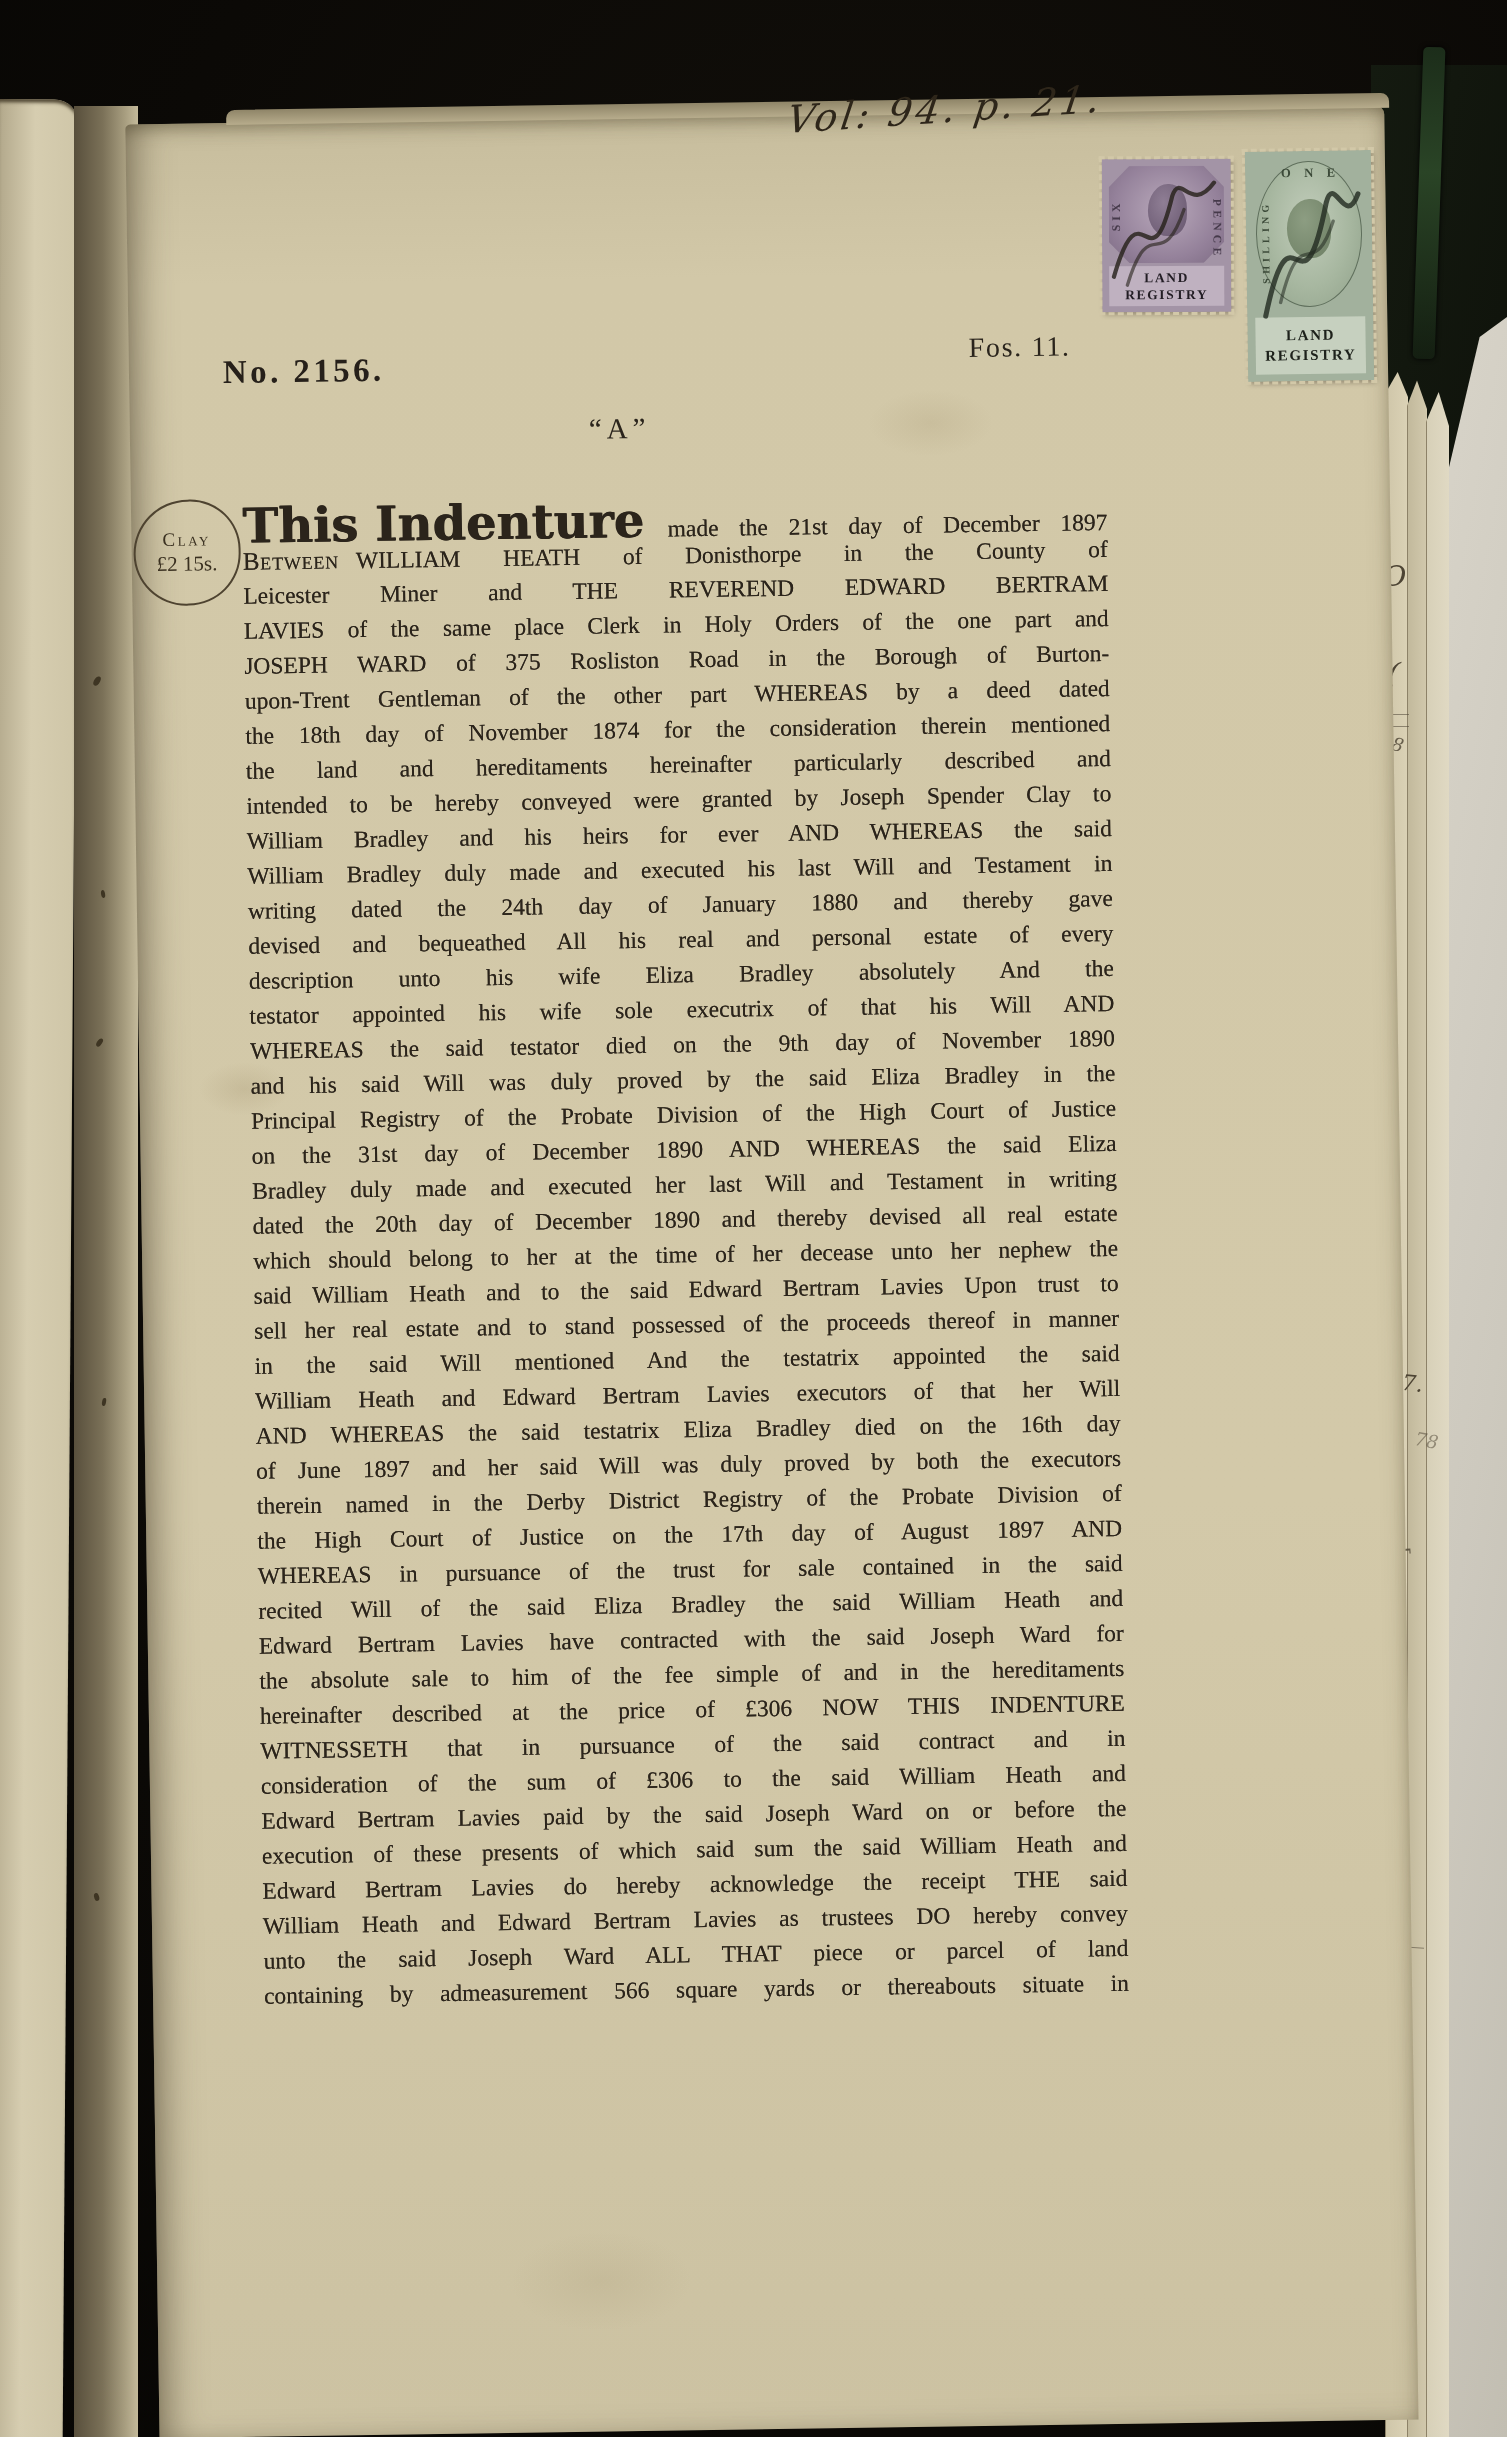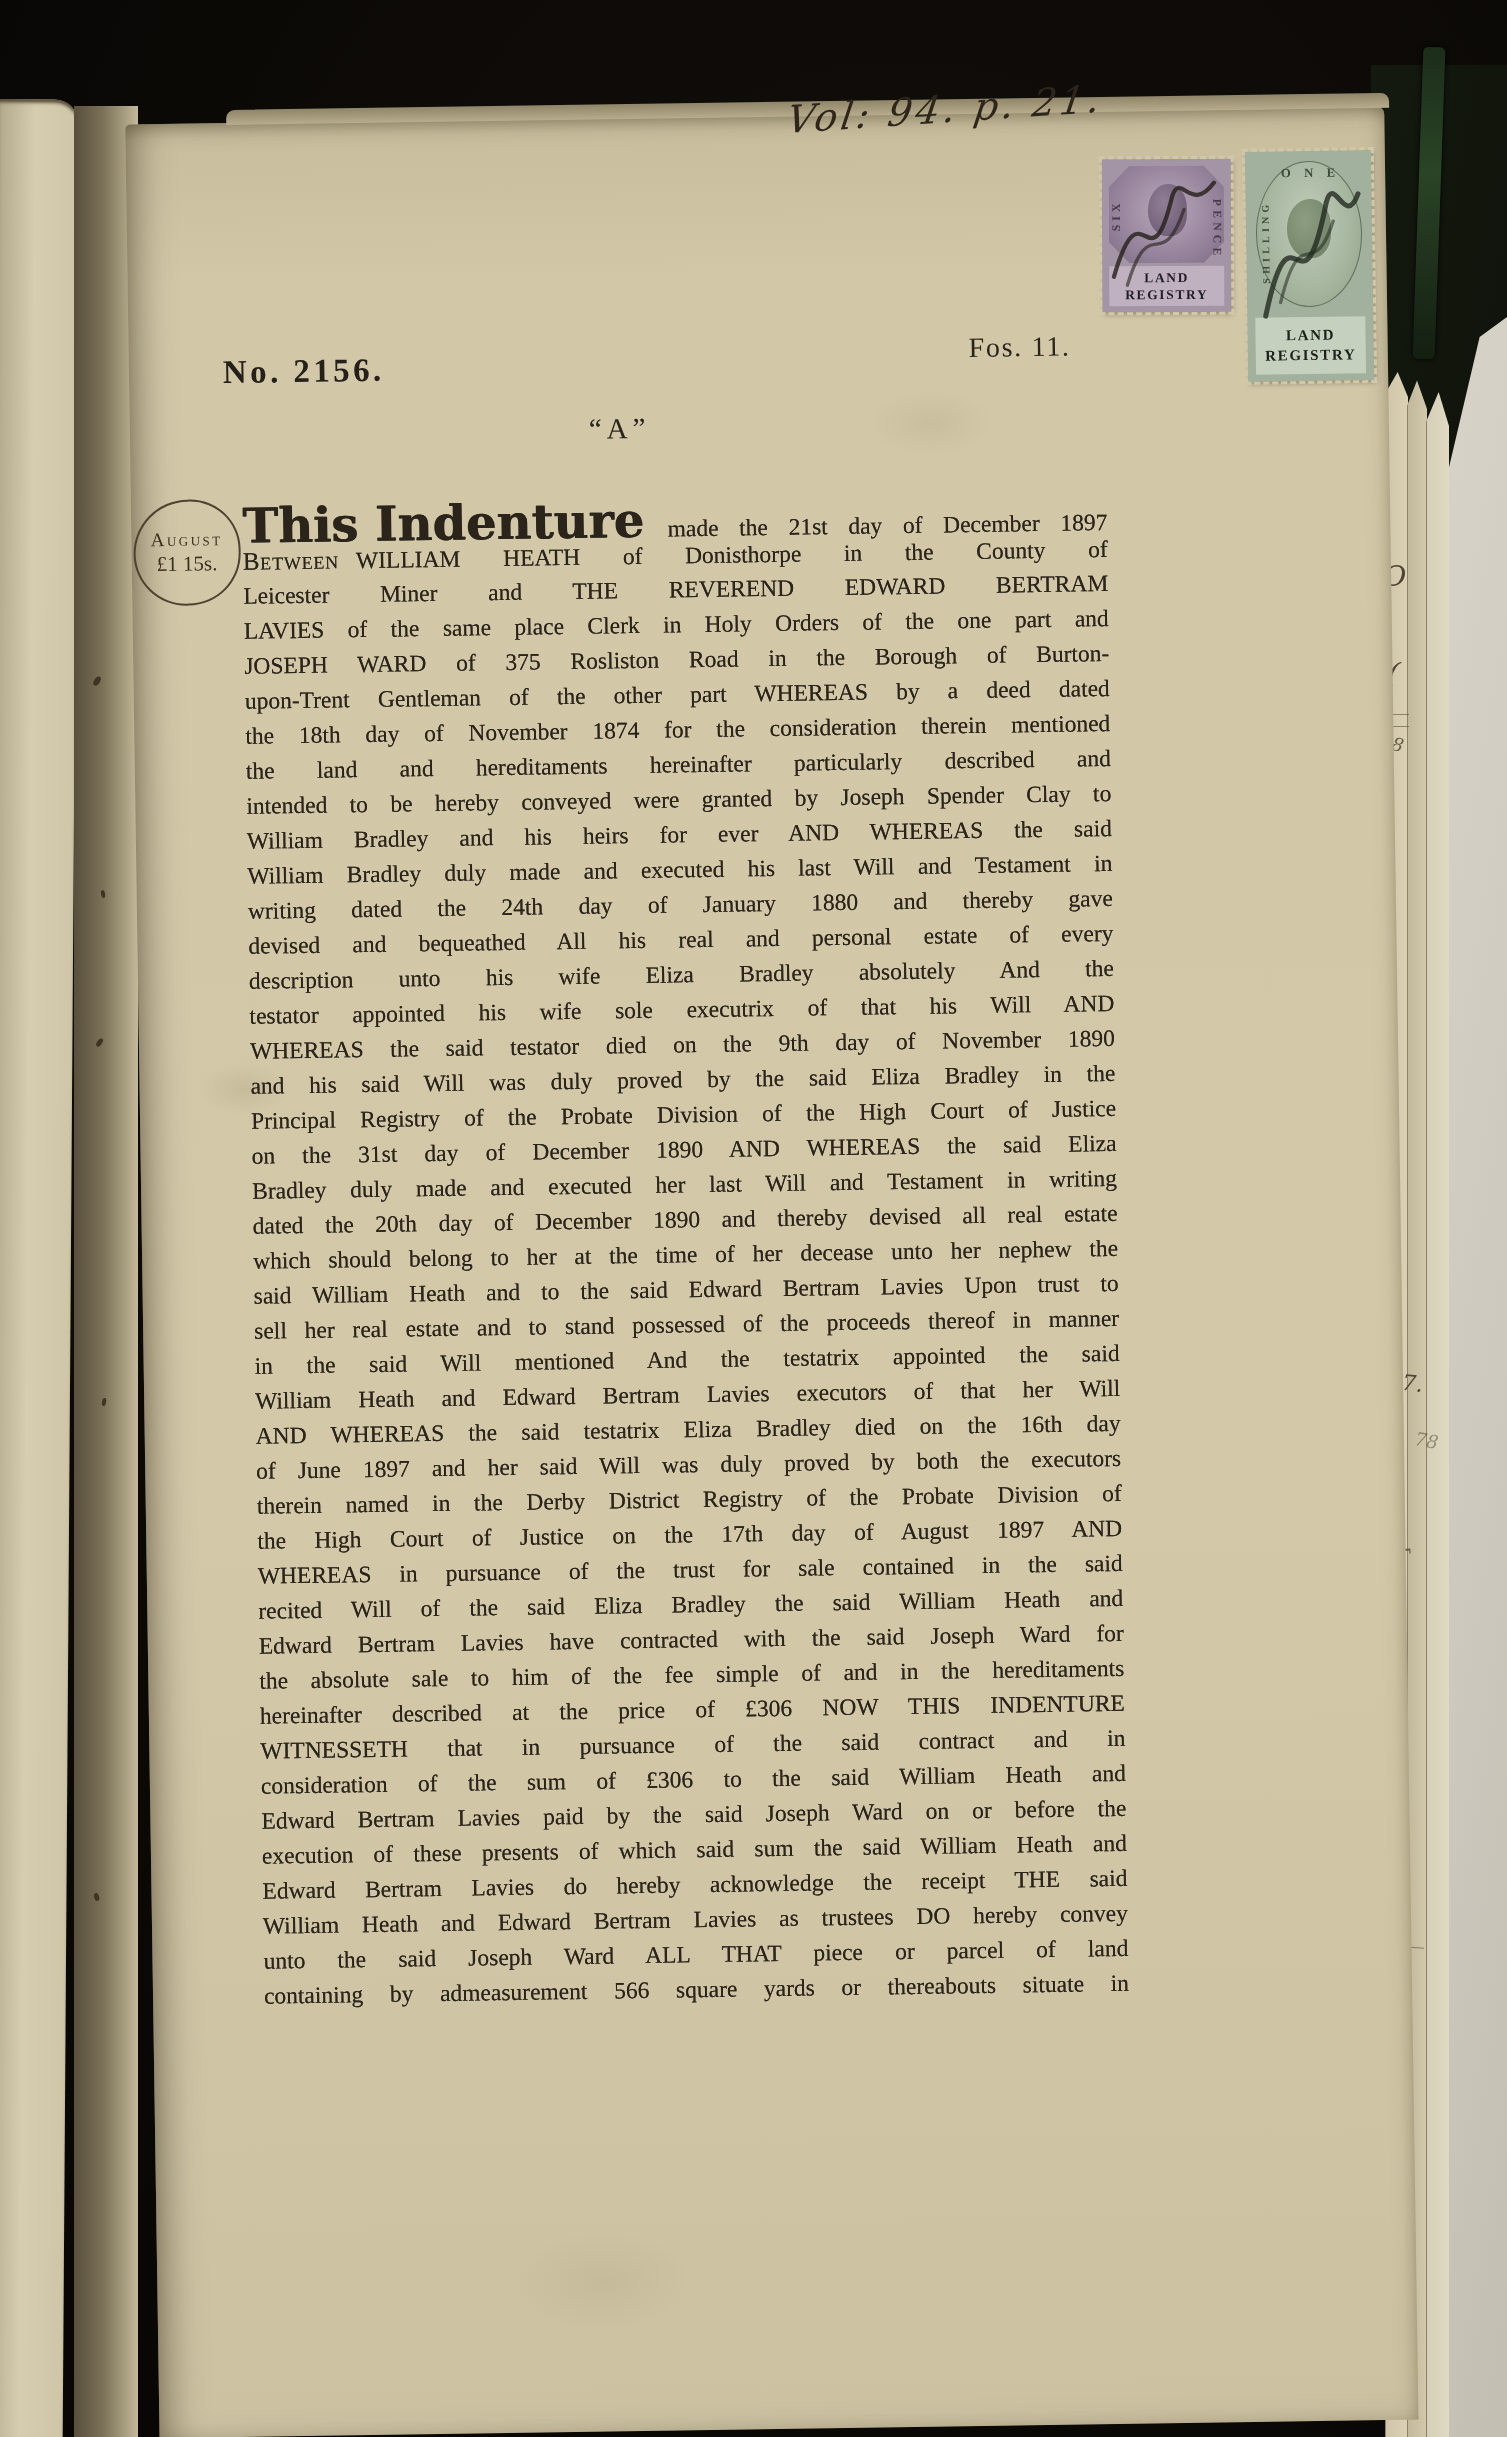--- a/index.html
+++ b/index.html
@@ -195,22 +195,22 @@
       <path d="M22 196 C 56 44, 64 214, 96 62 C 106 26, 118 94, 134 52" fill="none" stroke="#222a20" stroke-width="6" opacity="0.8" stroke-linecap="round"></path>
       <path d="M40 180 C 66 80, 78 160, 104 84" fill="none" stroke="#222a20" stroke-width="4" opacity="0.55" stroke-linecap="round"></path>
     </svg>
   </div>
 
   <div class="doc-no">No. 2156.</div>
   <div class="folio">Fos. 11.</div>
   <div class="exhibit">“A”</div>
 
   <div class="stamp-circle">
-    <span class="sc-label">August</span>
-    <span class="sc-value">£1 15s.</span>
+    <span class="sc-label">Clay</span>
+    <span class="sc-value">£2 15s.</span>
   </div>
 
   <div class="deed-body">
     <div class="line line-first">
       <span class="blackletter">This Indenture</span>
       <span class="rest">made the 21st day of December 1897</span>
     </div>
     <div class="line line-second">
       <span class="lead-smallcaps">Between</span>
       <span class="rest">WILLIAM HEATH of Donisthorpe in the County of</span>

